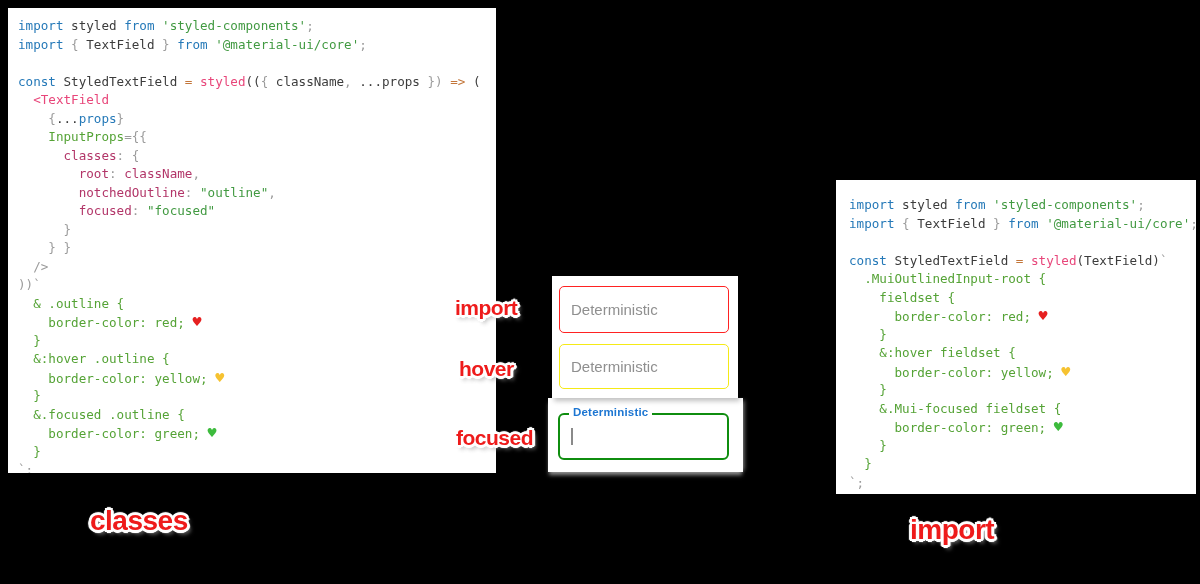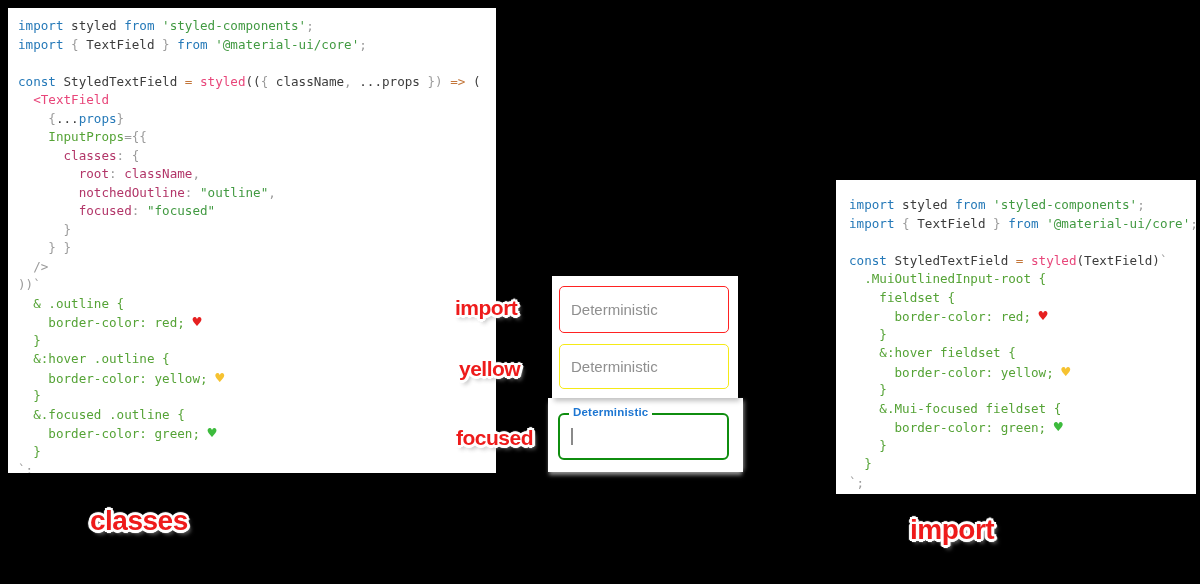--- a/index.html
+++ b/index.html
@@ -68,19 +68,19 @@
     <input type="text" placeholder="Deterministic" style="">
   </div>
 
   <div class="tf tf-focused" style="border-color: rgb(15, 141, 15);">
     <span class="notch-label" style="color: rgb(29, 118, 210);">Deterministic</span>
     <input type="text" style="">
     <div class="caret" style="background: rgb(138, 138, 138);"></div>
   </div>
 
   <span class="red-label state-label lbl-default">import</span>
-  <span class="red-label state-label lbl-hover">yellow</span>
+  <span class="red-label state-label lbl-hover">hover</span>
   <span class="red-label state-label lbl-focused">focused</span>
 
   <span class="red-label caption cap-classes">classes</span>
   <span class="red-label caption cap-globals">import</span>
 
 </div>
 
 </body></html>

